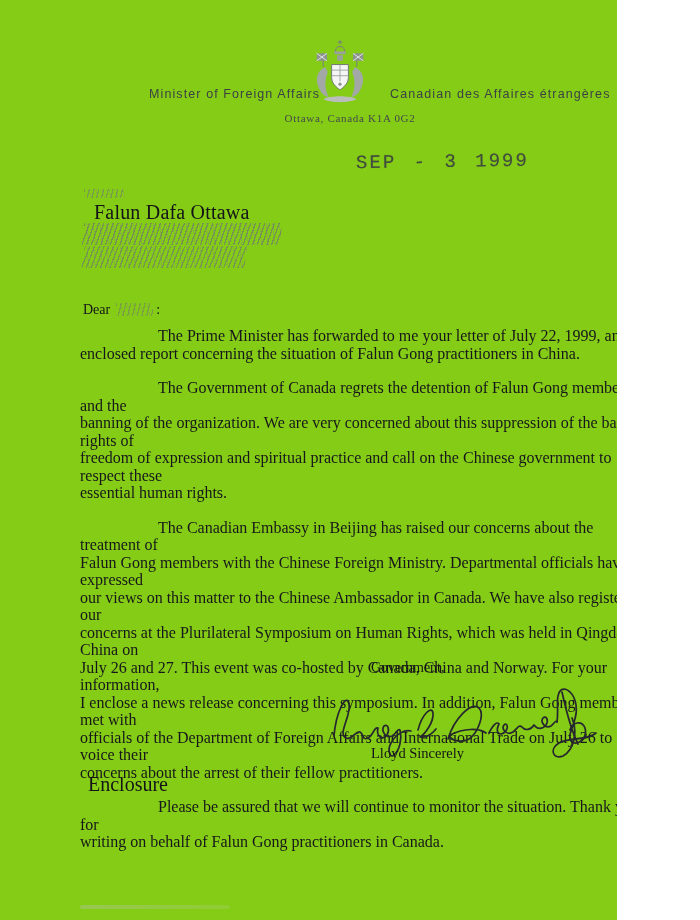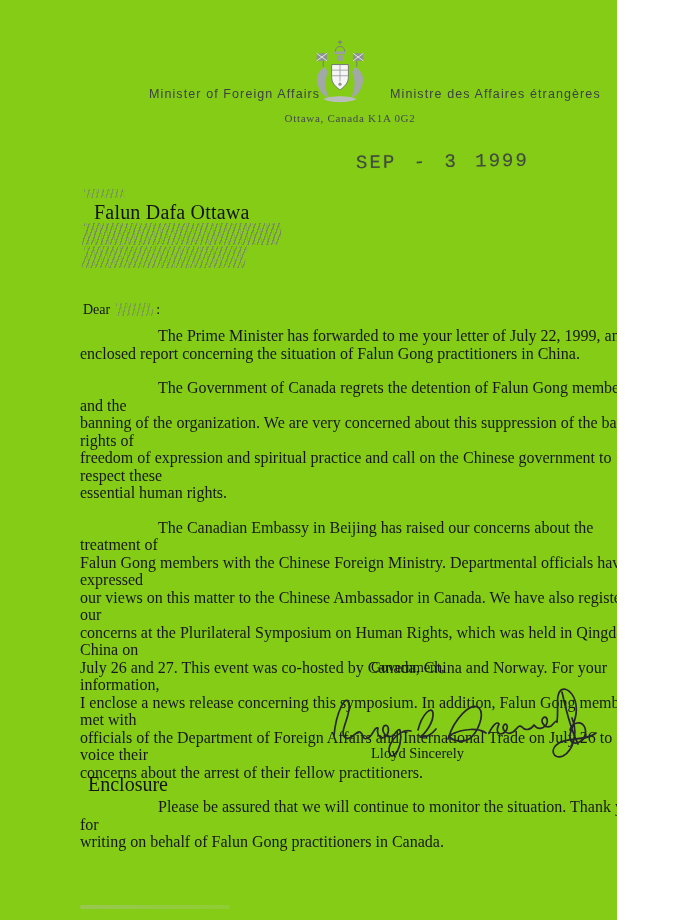--- a/index.html
+++ b/index.html
@@ -106,21 +106,21 @@
       <path d="M44,15 l11,8 M55,15 l-11,8" stroke="#f2f3f2" stroke-width="0.9"></path>
       <path d="M14,30 C6,33 3,43 7,51 C9,57 13,61 18,62 C14,54 13,44 17,35 Z" fill="#a2a8a6"></path>
       <path d="M46,30 C54,33 57,43 53,51 C51,57 47,61 42,62 C46,54 47,44 43,35 Z" fill="#a2a8a6"></path>
       <path d="M21,27 h18 v14 c0,8 -9,13 -9,13 c0,0 -9,-5 -9,-13 z" fill="#f4f5f4" stroke="#6f7472" stroke-width="1"></path>
       <path d="M21,33 h18 M21,39 h18 M30,27 v18" stroke="#8d9391" stroke-width="0.8"></path>
       <circle cx="30" cy="48" r="1.7" fill="#8d9391"></circle>
       <path d="M12,64 C20,60 40,60 48,64 C40,68.5 20,68.5 12,64 Z" fill="#b9bebc"></path>
     </svg>
   </div>
 
-  <div class="lh-right">Ministre des Affaires étrangères</div>
+  <div class="lh-right">Canadian des Affaires étrangères</div>
   <div class="office-address">Ottawa, Canada K1A 0G2</div>
 
   <div class="date-stamp">SEP - 3 1999</div>
 
   <div class="scribble scrib-name"></div>
   <div class="org-name">Falun Dafa Ottawa</div>
   <div class="scribble scrib-addr-1"></div>
   <div class="scribble scrib-addr-2"></div>
 
   <div class="salutation"><span>Dear</span><span class="scribble scrib-inline"></span><span>:</span></div>

